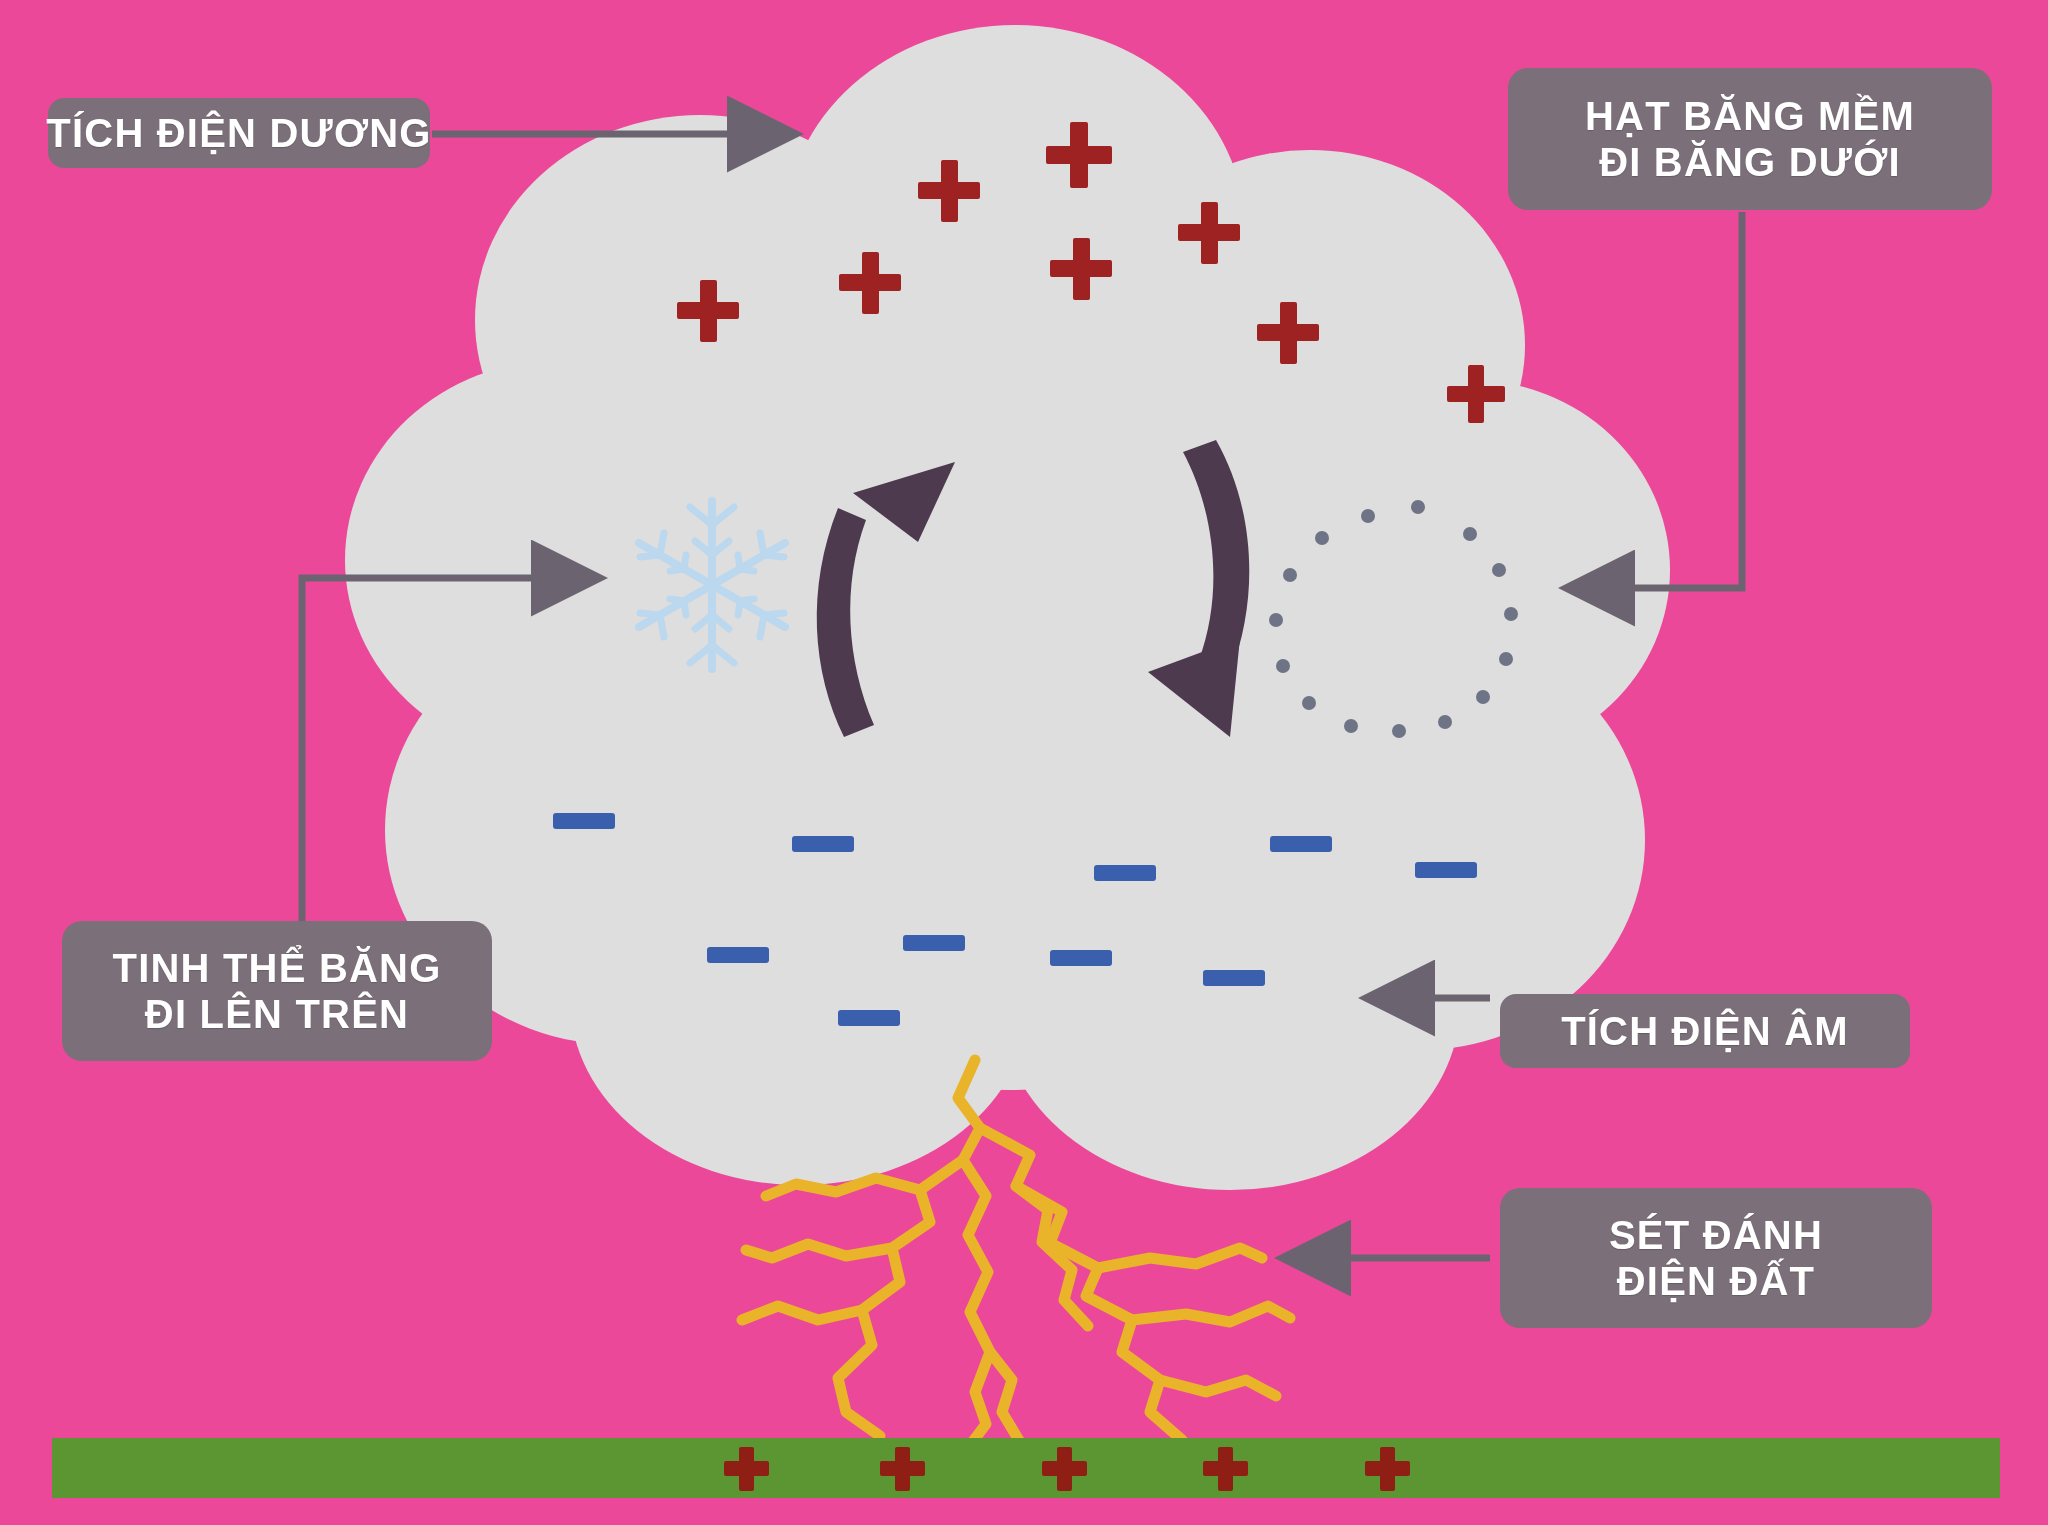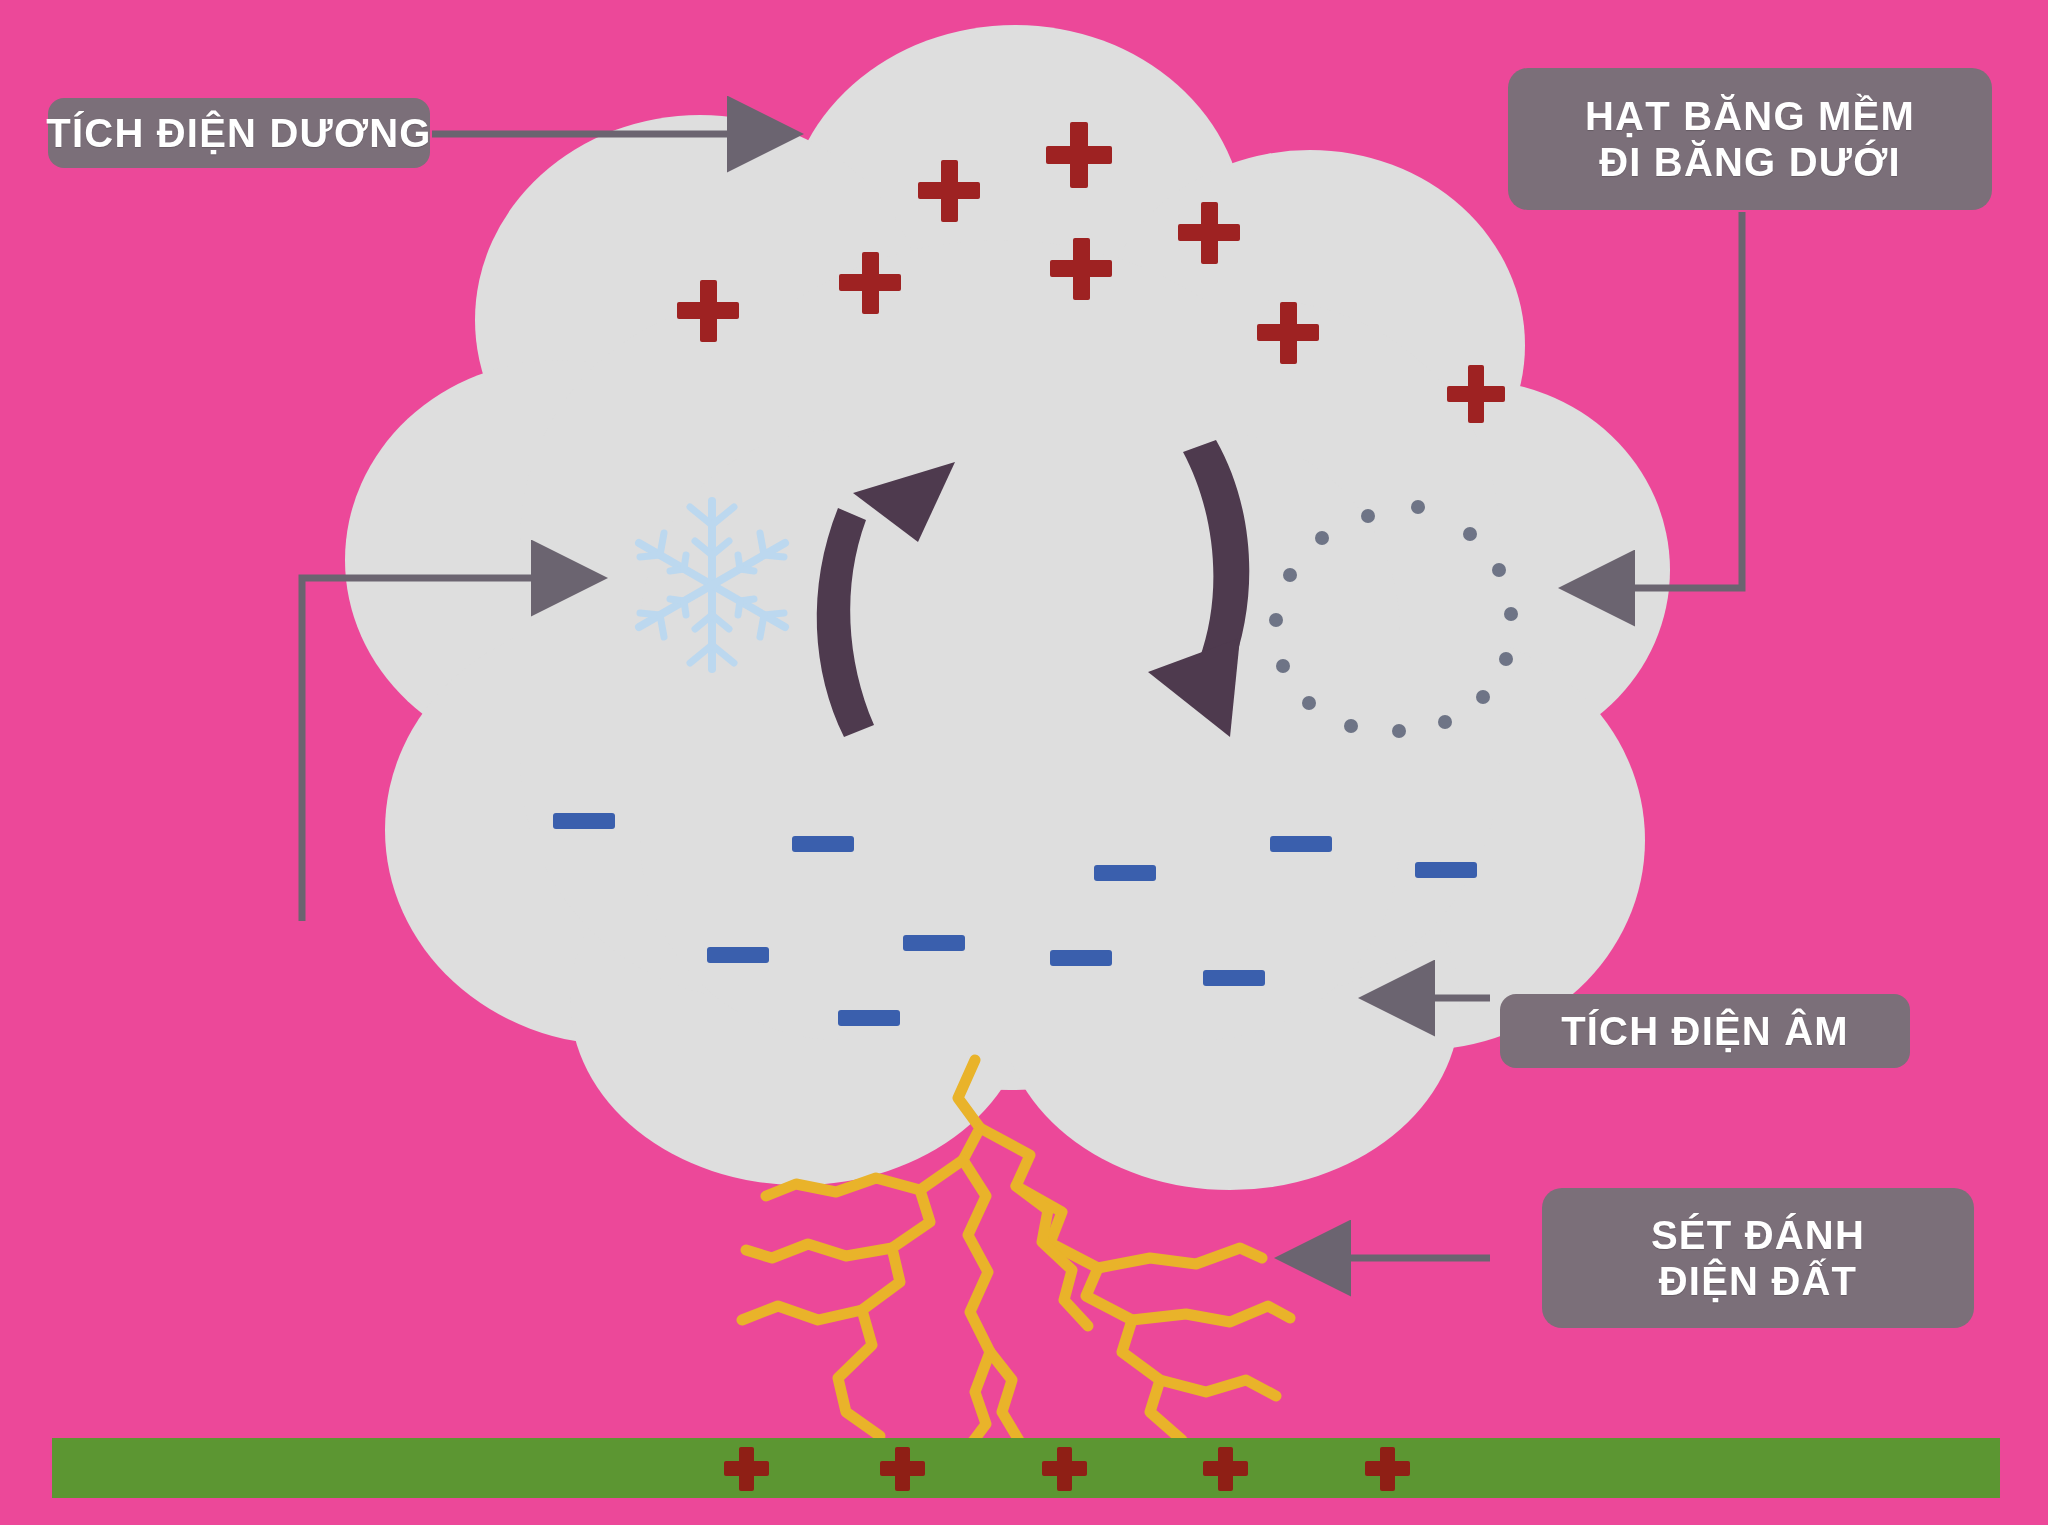--- a/index.html
+++ b/index.html
@@ -51,21 +51,21 @@
   }
   #pill-ice-crystal{
     left:62px; top:921px; width:430px; height:140px;
     font-size:40px; padding:0 14px; border-radius:20px;
   }
   #pill-negative{
     left:1500px; top:960px; width:410px; height:74px;
     font-size:40px; padding:0 18px;margin-top:34px;
   }
   #pill-strike{
-    left:1542px; top:1188px; width:432px; height:140px;
+    left:1500px; top:1188px; width:432px; height:140px;
     font-size:40px; padding:0 16px; border-radius:20px;
   }
 </style>
 </head>
 <body>
 
 <div id="stage">
 
   <svg id="art" viewBox="0 0 2048 1525" xmlns="http://www.w3.org/2000/svg">
 
@@ -275,20 +275,24 @@
 
   <div class="pill" id="pill-positive">
     <span class="ln">TÍCH ĐIỆN DƯƠNG</span>
   </div>
 
   <div class="pill" id="pill-soft-hail">
     <span class="ln">HẠT BĂNG MỀM</span>
     <span class="ln">ĐI BĂNG DƯỚI</span>
   </div>
 
+  <div class="pill" id="pill-ice-crystal">
+    <span class="ln">TINH THỂ BĂNG</span>
+    <span class="ln">ĐI LÊN TRÊN</span>
+  </div>
 
   <div class="pill" id="pill-negative">
     <span class="ln">TÍCH ĐIỆN ÂM</span>
   </div>
 
   <div class="pill" id="pill-strike">
     <span class="ln">SÉT ĐÁNH</span>
     <span class="ln">ĐIỆN ĐẤT</span>
   </div>
 

